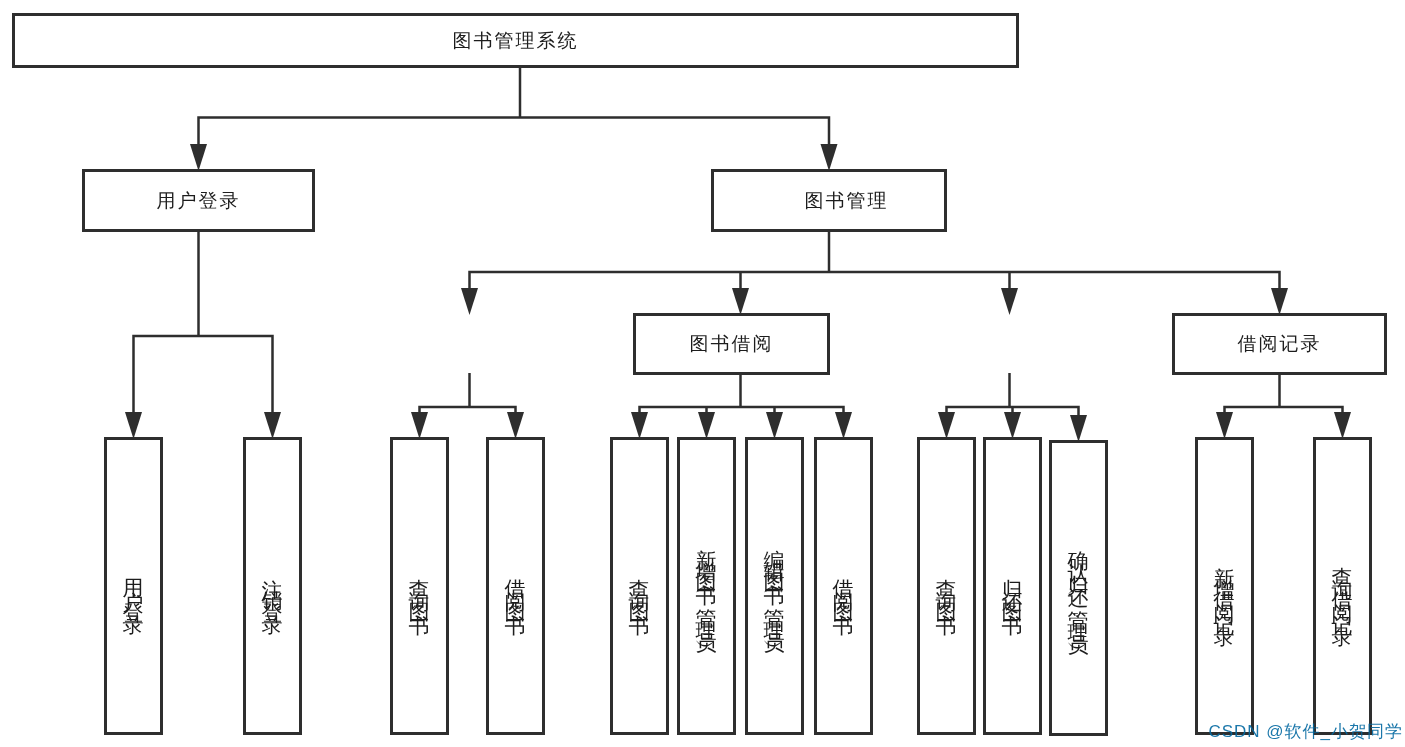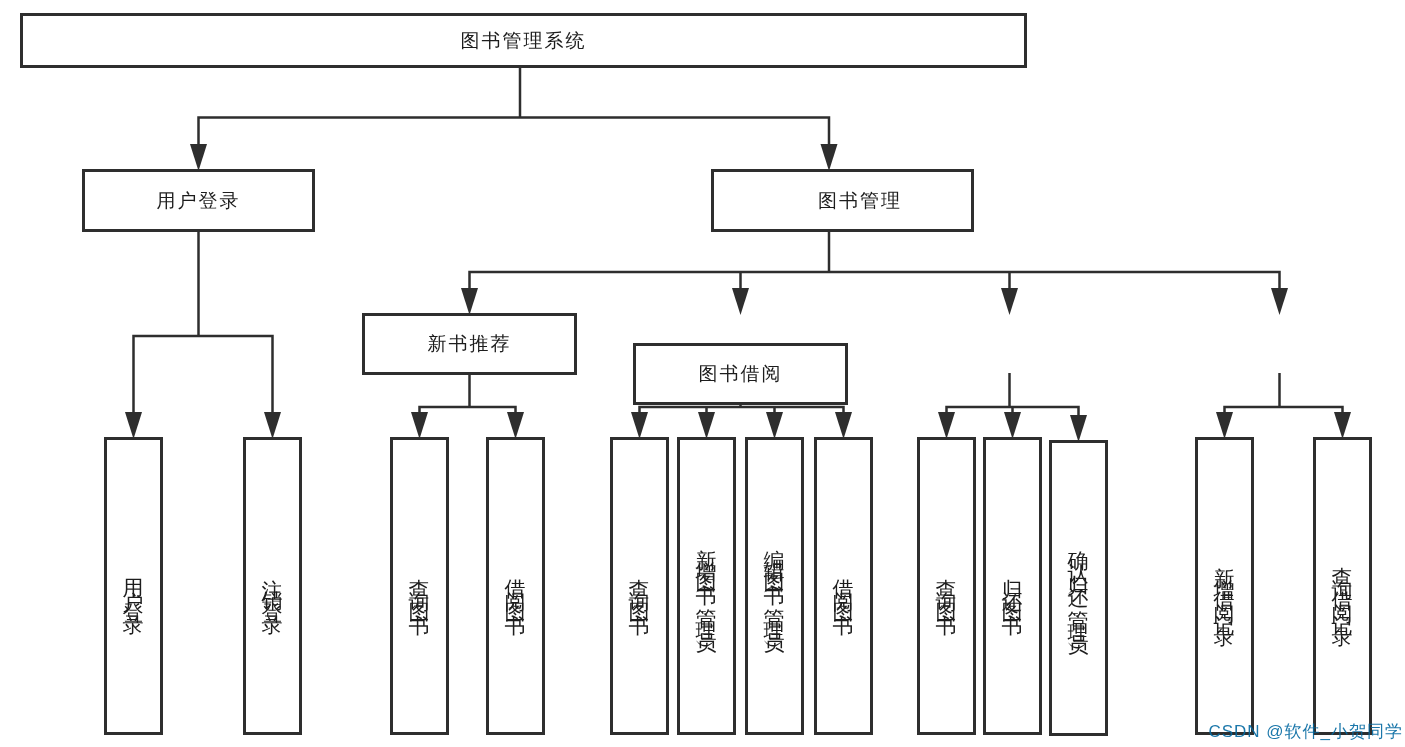--- a/index.html
+++ b/index.html
@@ -102,36 +102,36 @@
       <polygon points="766,412 783,412 774.5,439"></polygon>
       <polygon points="835,412 852,412 843.5,439"></polygon>
       <polygon points="938,412 955,412 946.5,439"></polygon>
       <polygon points="1004,412 1021,412 1012.5,439"></polygon>
       <polygon points="1070,415 1087,415 1078.5,442"></polygon>
       <polygon points="1216,412 1233,412 1224.5,439"></polygon>
       <polygon points="1334,412 1351,412 1342.5,439"></polygon>
     </g>
   </svg>
 
-  <div class="box h-box root-box" style="left:20px; top:13px; width:1007px; height:55px;">
+  <div class="box h-box root-box" style="left:12px; top:13px; width:1007px; height:55px;">
     <span class="label">图书管理系统</span>
   </div>
 
   <div class="box h-box" style="left:82px; top:169px; width:233px; height:63px;">
     <span class="label">用户登录</span>
   </div>
-  <div class="box h-box" style="left:711px; top:169px; width:263px; height:63px;padding-left:35px;">
+  <div class="box h-box" style="left:711px; top:169px; width:236px; height:63px;padding-left:35px;">
     <span class="label">图书管理</span>
   </div>
 
-  <div class="box h-box" style="left:362px; top:313px; width:215px; height:62px;">
-    <span class="label">新书推荐</span>
+  <div class="box h-box" style="left:633px; top:313px; width:197px; height:62px;">
+    <span class="label">图书借阅</span>
   </div>
-  <div class="box h-box" style="left:633px; top:313px; width:215px; height:62px;margin-top:30px;">
-    <span class="label">图书借阅</span>
+  <div class="box h-box" style="left:1172px; top:313px; width:215px; height:62px;">
+    <span class="label">借阅记录</span>
   </div>
 
   <div class="box v-box" style="left:104px; top:437px; width:59px; height:298px;">
     <span class="label">用户登录</span>
   </div>
   <div class="box v-box" style="left:243px; top:437px; width:59px; height:298px;">
     <span class="label">注销登录</span>
   </div>
 
   <div class="box v-box" style="left:390px; top:437px; width:59px; height:298px;">

